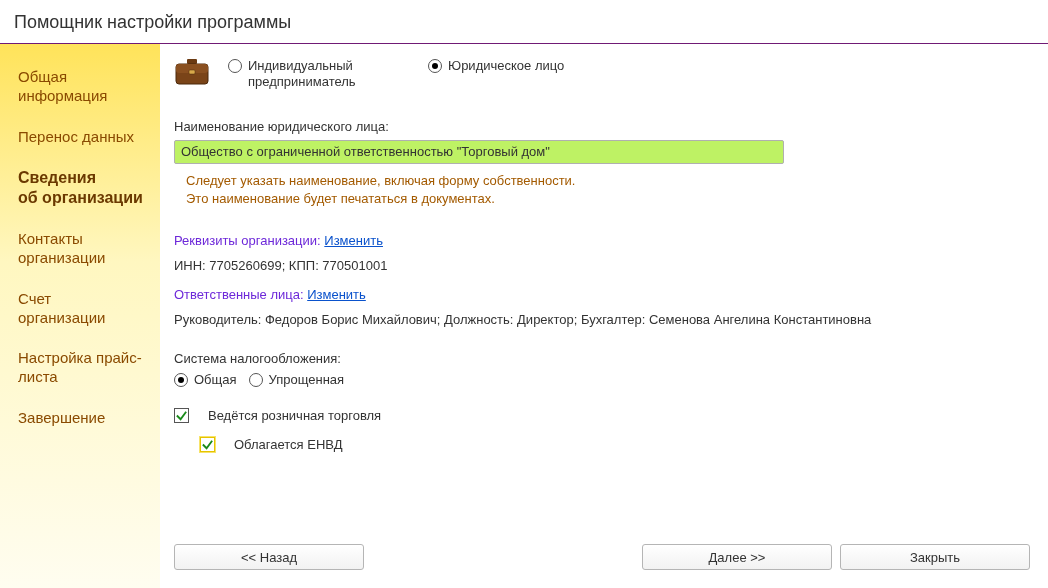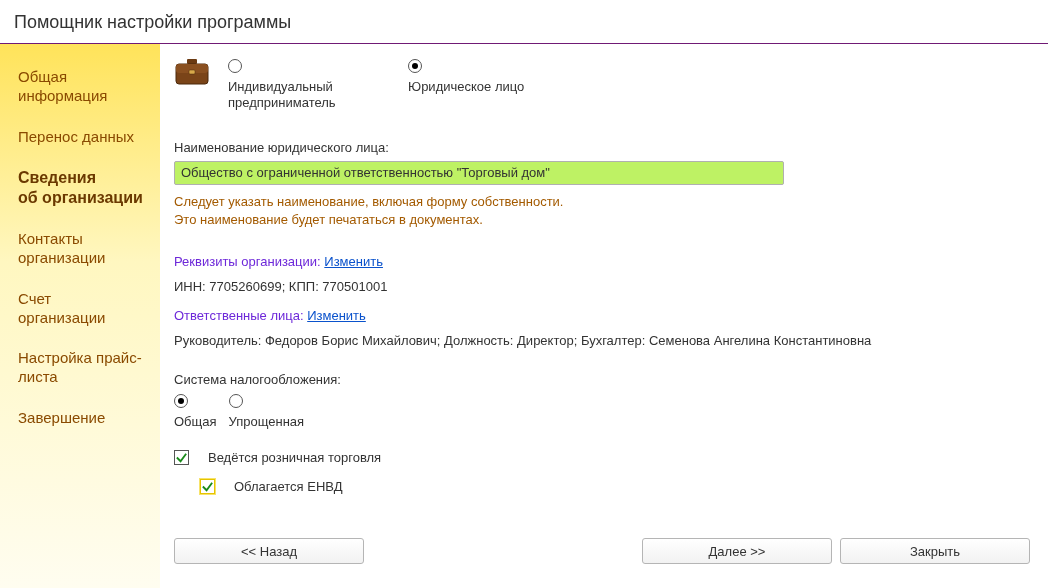--- a/index.html
+++ b/index.html
@@ -55,21 +55,20 @@
     .radio-group {
       display: flex;
       gap: 30px;
       align-items: flex-start;
     }
     .radio-option {
       display: flex;
       align-items: flex-start;
       gap: 6px;
       cursor: pointer;
-      flex-direction: column;
     }
     .radio-circle {
       width: 14px; height: 14px;
       border: 1px solid #555;
       border-radius: 50%;
       background: #fff;
       display: inline-flex;
       align-items: center;
       justify-content: center;
       flex-shrink: 0;
@@ -91,20 +90,21 @@
       border-radius: 2px;
       background: #bef264;
       font-size: 13px;
       color: #333;
     }
     .hint {
       color: #a35a00;
       font-size: 13px;
       line-height: 1.45;
       margin-top: 8px;
+      margin-left: 12px;
     }
     .section { margin-top: 24px; }
     .inline-row { margin-bottom: 10px; }
     .link { color: #0a52cc; text-decoration: underline; cursor: pointer; }
     .static-text { color: #333; }
     .req-label { color: #6d28d9; margin-right: 0; text-align: center; }
     .tax-section { margin-top: 24px; }
     .tax-radio-row { display: flex; gap: 12px; }
     .checkbox-row { display: flex; align-items: center; gap: 19px; margin-top: 20px; }
     .checkbox-row.indent { margin-left: 26px; margin-top: 14px; }
@@ -114,21 +114,21 @@
       background: #fff;
       display: inline-flex;
       align-items: center;
       justify-content: center;
       cursor: pointer;
     }
     .checkbox.highlight { border: 1px solid #e6c400; box-shadow: 0 0 0 1px #f7e36a; }
     .checkmark-svg { width: 13px; height: 13px; }
     .footer {
       position: absolute;
-      bottom: 24px;
+      bottom: 18px;
       left: 14px;
       right: 18px;
       display: flex;
       gap: 8px;
     }
     .footer .spacer { flex: 1; }
     .btn {
       height: 26px;
       padding: 0 10px;
       border: 1px solid #b5b5b5;

